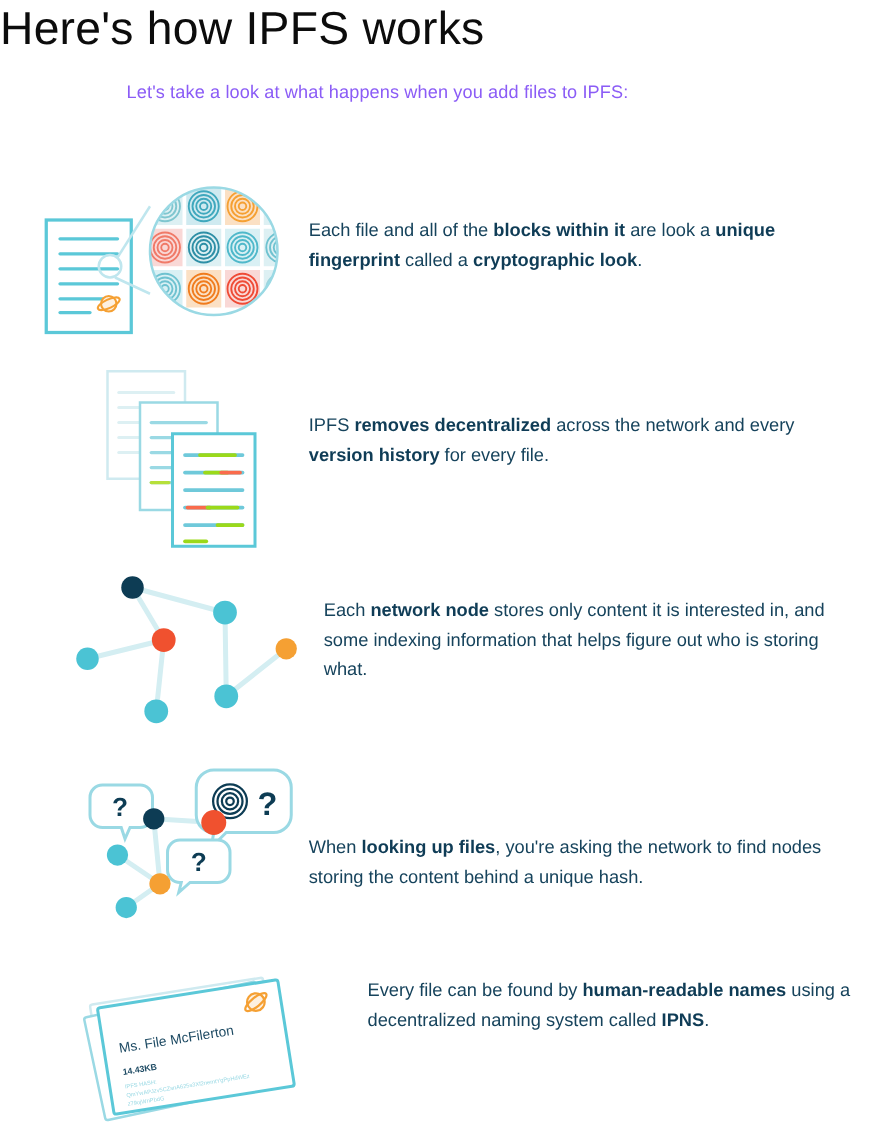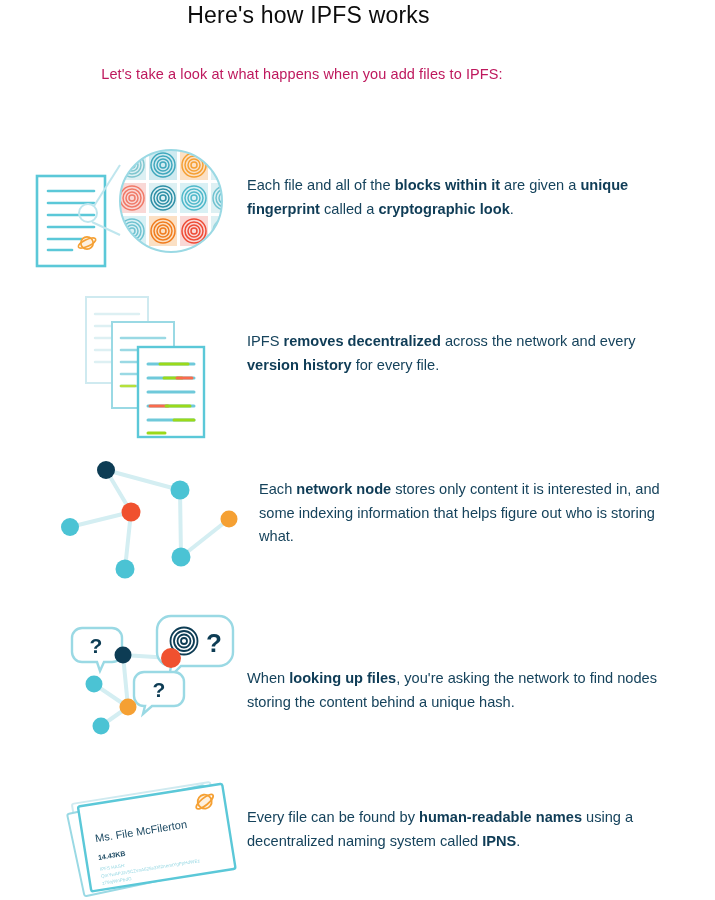--- a/index.html
+++ b/index.html
@@ -2,26 +2,26 @@
 <html><head>
 <meta charset="utf-8">
 <style>
   html,body{margin:0;padding:0;}
   body{
     width:715px;height:900px;background:#ffffff;
     font-family:"Liberation Sans","DejaVu Sans",sans-serif;
     overflow:hidden;position:relative;
   }
   .page-title{
-    position:absolute;top:2px;left:0;width:617px;text-align:center;
-    font-size:23px;font-weight:300;color:#0c0c0c;letter-spacing:.2px;
+    position:absolute;top:2px;left:0;width:617px;
+    font-size:37px;font-weight:300;color:#0c0c0c;letter-spacing:.2px;
   }
   .subtitle{
     position:absolute;top:66px;left:0;width:604px;text-align:center;
-    font-size:14.5px;font-weight:400;color:#be185d;letter-spacing:.1px;
+    font-size:14.5px;font-weight:400;color:#8b5cf6;letter-spacing:.1px;
   }
   .row{position:absolute;left:0;width:715px;}
   .art{position:absolute;left:28px;top:0;}
   .copy{
     position:absolute;left:247px;width:420px;
     font-size:14.6px;line-height:1.62;color:#16435c;font-weight:400;
   }
   .copy b{font-weight:700;color:#0f3c56;text-align:center;}
   svg{display:block;overflow:visible;}
 </style>
@@ -151,21 +151,21 @@
             <circle r="3"></circle>
               <circle r="6"></circle>
               <circle r="9"></circle>
               <circle r="12"></circle>
           </g>
         </g>
       </g>
       <circle cx="143" cy="58" r="51" fill="none" stroke="#9ad9e4" stroke-width="2"></circle>
     </svg>
   </div>
-  <div class="copy" style="top:174px;"><span>Each file and all of the </span><b>blocks within it</b><span> are given a </span><b>unique fingerprint</b><span> called a </span><b>cryptographic look</b><span>.</span></div>
+  <div class="copy" style="top:174px;"><span>Each file and all of the </span><b>blocks within it</b><span> are look a </span><b>unique fingerprint</b><span> called a </span><b>cryptographic look</b><span>.</span></div>
 </div>
 
 <div class="row" style="top:0;">
   <div class="art">
     <svg width="190" height="140" viewBox="0 0 190 140" style="position:absolute;left:36px;top:292px;">
 
       <rect x="22" y="5" width="62" height="86" fill="#ffffff" stroke="#cfeaf0" stroke-width="2"></rect>
       <g stroke="#ddf0f3" stroke-width="2.4" stroke-linecap="round">
         <line x1="31" y1="22" x2="75" y2="22"></line>
         <line x1="31" y1="34" x2="75" y2="34"></line>
@@ -293,14 +293,14 @@
           <ellipse cx="0" cy="0" rx="10.5" ry="3.6" fill="none" stroke="#f5a033" stroke-width="1.8" transform="rotate(-30)"></ellipse>
         </g>
         <text x="48" y="56" font-family="'Liberation Sans',sans-serif" font-size="11" fill="#1d4a63">Ms. File McFilerton</text>
         <text x="48" y="74" font-family="'Liberation Sans',sans-serif" font-size="7" font-weight="700" fill="#1d4a63">14.43KB</text>
         <text x="48" y="85" font-family="'Liberation Sans',sans-serif" font-size="4.6" fill="#9ad9e4">IPFS HASH:</text>
         <text x="48" y="92" font-family="'Liberation Sans',sans-serif" font-size="4.6" fill="#9ad9e4">QmYwAPJzv5CZsnA625s3Xf2nemtYgPpHdWEz</text>
         <text x="48" y="99" font-family="'Liberation Sans',sans-serif" font-size="4.6" fill="#9ad9e4">z79ojWnPbdG</text>
       </g>
     </svg>
   </div>
-  <div class="copy" style="top:806px;"><span>Every file can be found by </span><b>human-readable names</b><span> using a decentralized naming system called </span><b>IPNS</b><span>.</span></div>
+  <div class="copy" style="top:782px;margin-left:47px;"><span>Every file can be found by </span><b>human-readable names</b><span> using a decentralized naming system called </span><b>IPNS</b><span>.</span></div>
 </div>
 
 </body></html>

